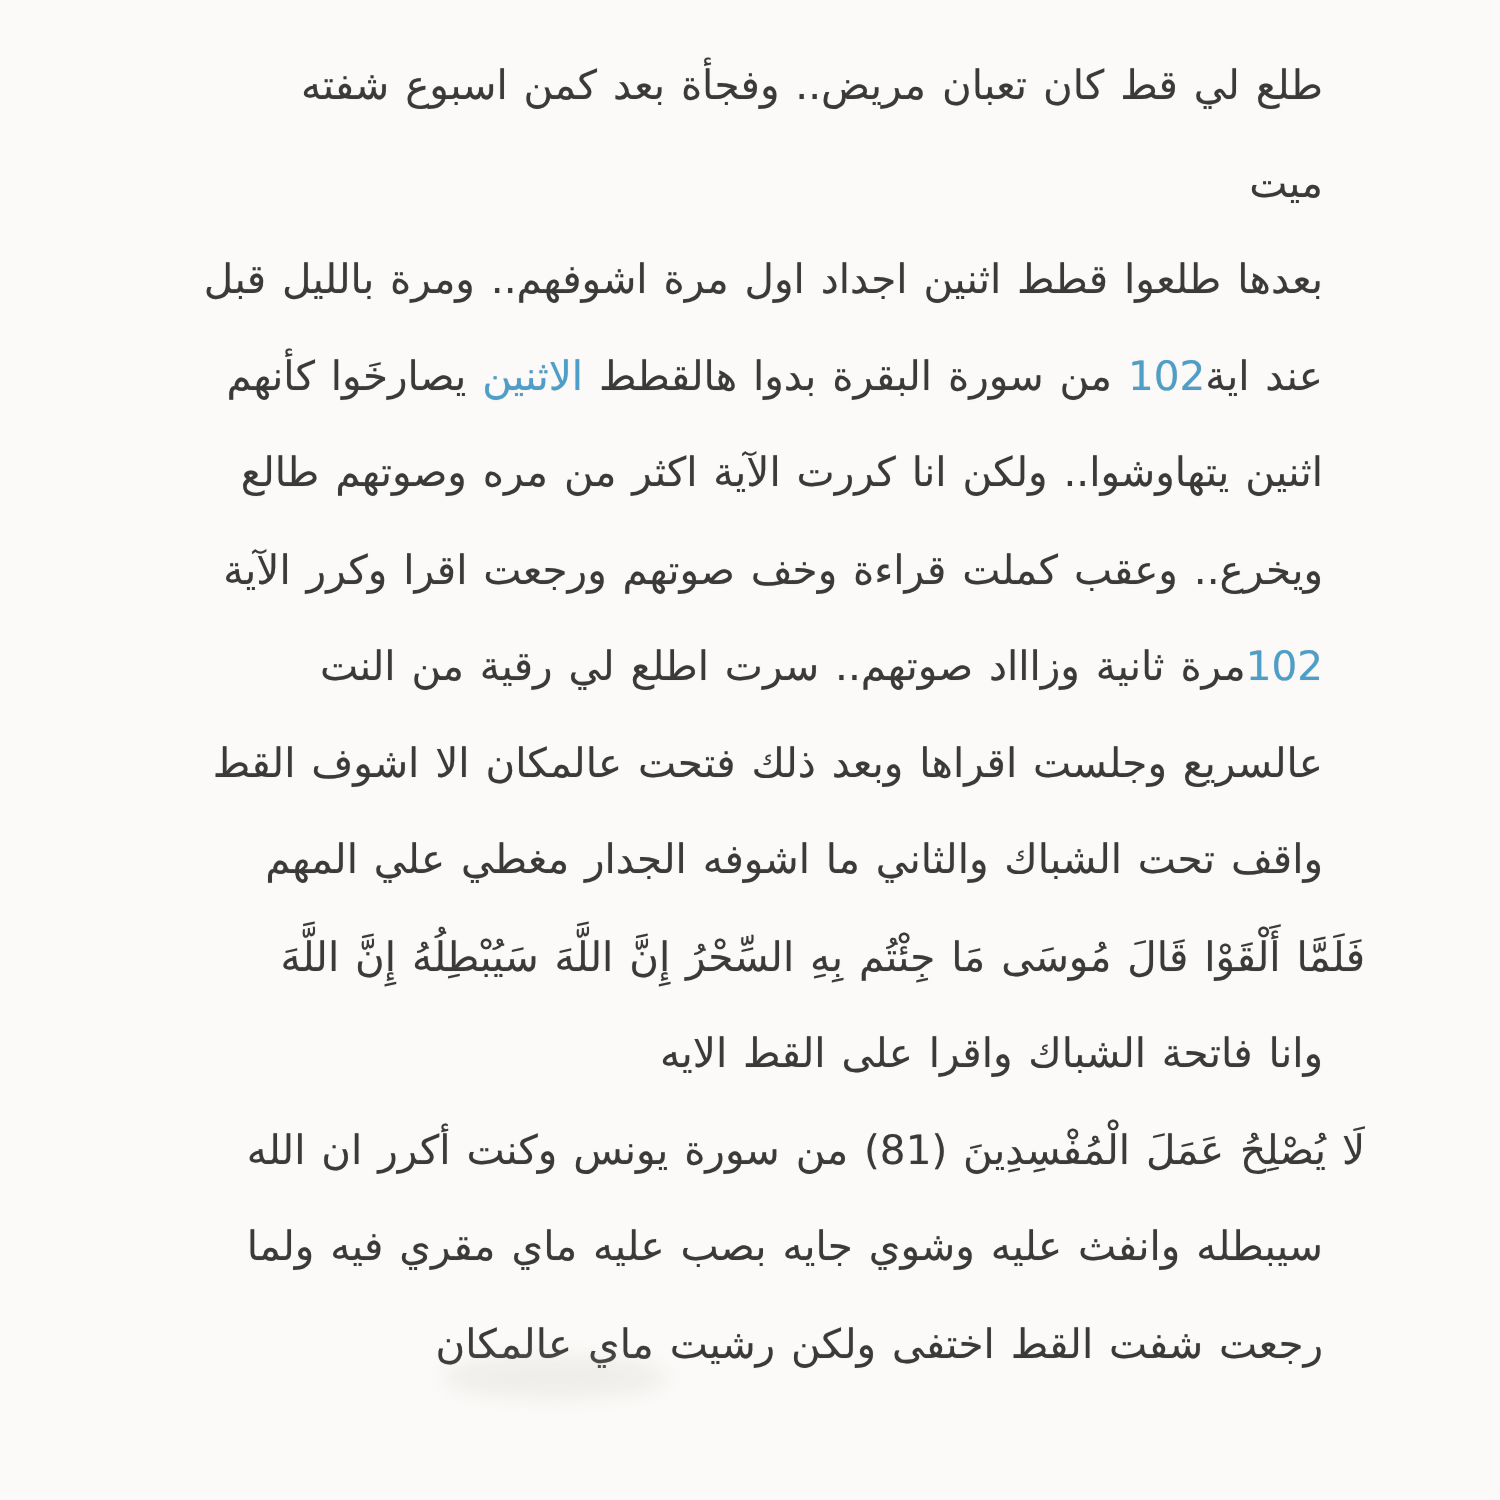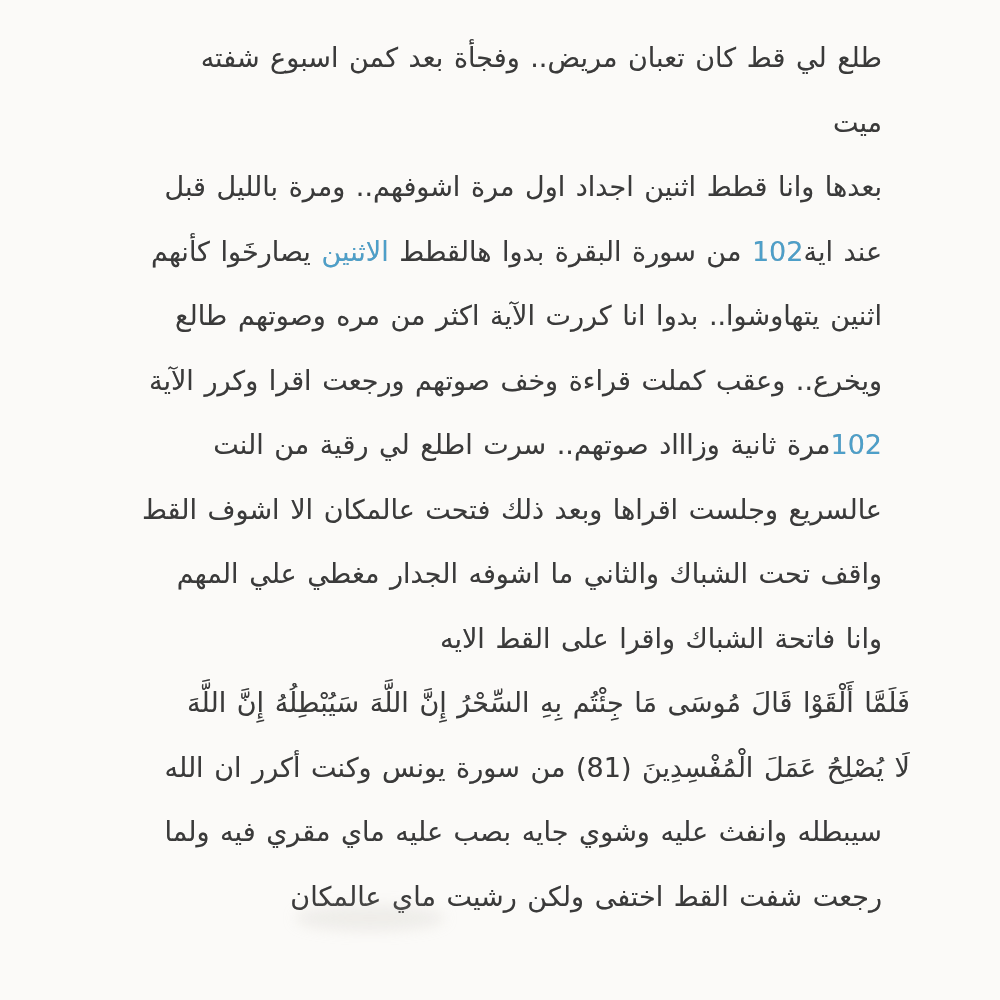--- a/index.html
+++ b/index.html
@@ -57,27 +57,27 @@
     pointer-events: none;
   }
 </style>
 </head>
 <body>
 
 <div class="page" dir="rtl">
   <div class="text-block" id="text-block">
       <div class="text-line" dir="rtl"><span class="seg">طلع لي قط كان تعبان مريض.. وفجأة بعد كمن اسبوع شفته</span></div>
       <div class="text-line" dir="rtl"><span class="seg">ميت</span></div>
-      <div class="text-line" dir="rtl"><span class="seg">بعدها وانا قطط اثنين اجداد اول مرة اشوفهم.. ومرة بالليل قبل</span></div>
+      <div class="text-line" dir="rtl"><span class="seg">بعدها طلعوا قطط اثنين اجداد اول مرة اشوفهم.. ومرة بالليل قبل</span></div>
       <div class="text-line" dir="rtl"><span class="seg">عند اية</span><span class="seg verse-link">102</span><span class="seg"> من سورة البقرة بدوا هالقطط </span><span class="seg verse-link">الاثنين</span><span class="seg"> يصارخَوا كأنهم</span></div>
-      <div class="text-line" dir="rtl"><span class="seg">اثنين يتهاوشوا.. بدوا انا كررت الآية اكثر من مره وصوتهم طالع</span></div>
+      <div class="text-line" dir="rtl"><span class="seg">اثنين يتهاوشوا.. ولكن انا كررت الآية اكثر من مره وصوتهم طالع</span></div>
       <div class="text-line" dir="rtl"><span class="seg">ويخرع.. وعقب كملت قراءة وخف صوتهم ورجعت اقرا وكرر الآية</span></div>
       <div class="text-line" dir="rtl"><span class="seg verse-link">102</span><span class="seg">مرة ثانية وزاااد صوتهم.. سرت اطلع لي رقية من النت</span></div>
       <div class="text-line" dir="rtl"><span class="seg">عالسريع وجلست اقراها وبعد ذلك فتحت عالمكان الا اشوف القط</span></div>
       <div class="text-line" dir="rtl"><span class="seg">واقف تحت الشباك والثاني ما اشوفه الجدار مغطي علي المهم</span></div>
+      <div class="text-line quran" dir="rtl"><span class="seg">فَلَمَّا أَلْقَوْا قَالَ مُوسَى مَا جِئْتُم بِهِ السِّحْرُ إِنَّ اللَّهَ سَيُبْطِلُهُ إِنَّ اللَّهَ</span></div>
       <div class="text-line" dir="rtl"><span class="seg">وانا فاتحة الشباك واقرا على القط الايه</span></div>
-      <div class="text-line quran" dir="rtl"><span class="seg">فَلَمَّا أَلْقَوْا قَالَ مُوسَى مَا جِئْتُم بِهِ السِّحْرُ إِنَّ اللَّهَ سَيُبْطِلُهُ إِنَّ اللَّهَ</span></div>
       <div class="text-line quran" dir="rtl"><span class="seg">لَا يُصْلِحُ عَمَلَ الْمُفْسِدِينَ (81) من سورة يونس وكنت أكرر ان الله</span></div>
       <div class="text-line" dir="rtl"><span class="seg">سيبطله وانفث عليه وشوي جايه بصب عليه ماي مقري فيه ولما</span></div>
       <div class="text-line" dir="rtl"><span class="seg">رجعت شفت القط اختفى ولكن رشيت ماي عالمكان</span></div>
     </div>
   <div class="smudge"></div>
 </div>
 
 </body></html>

